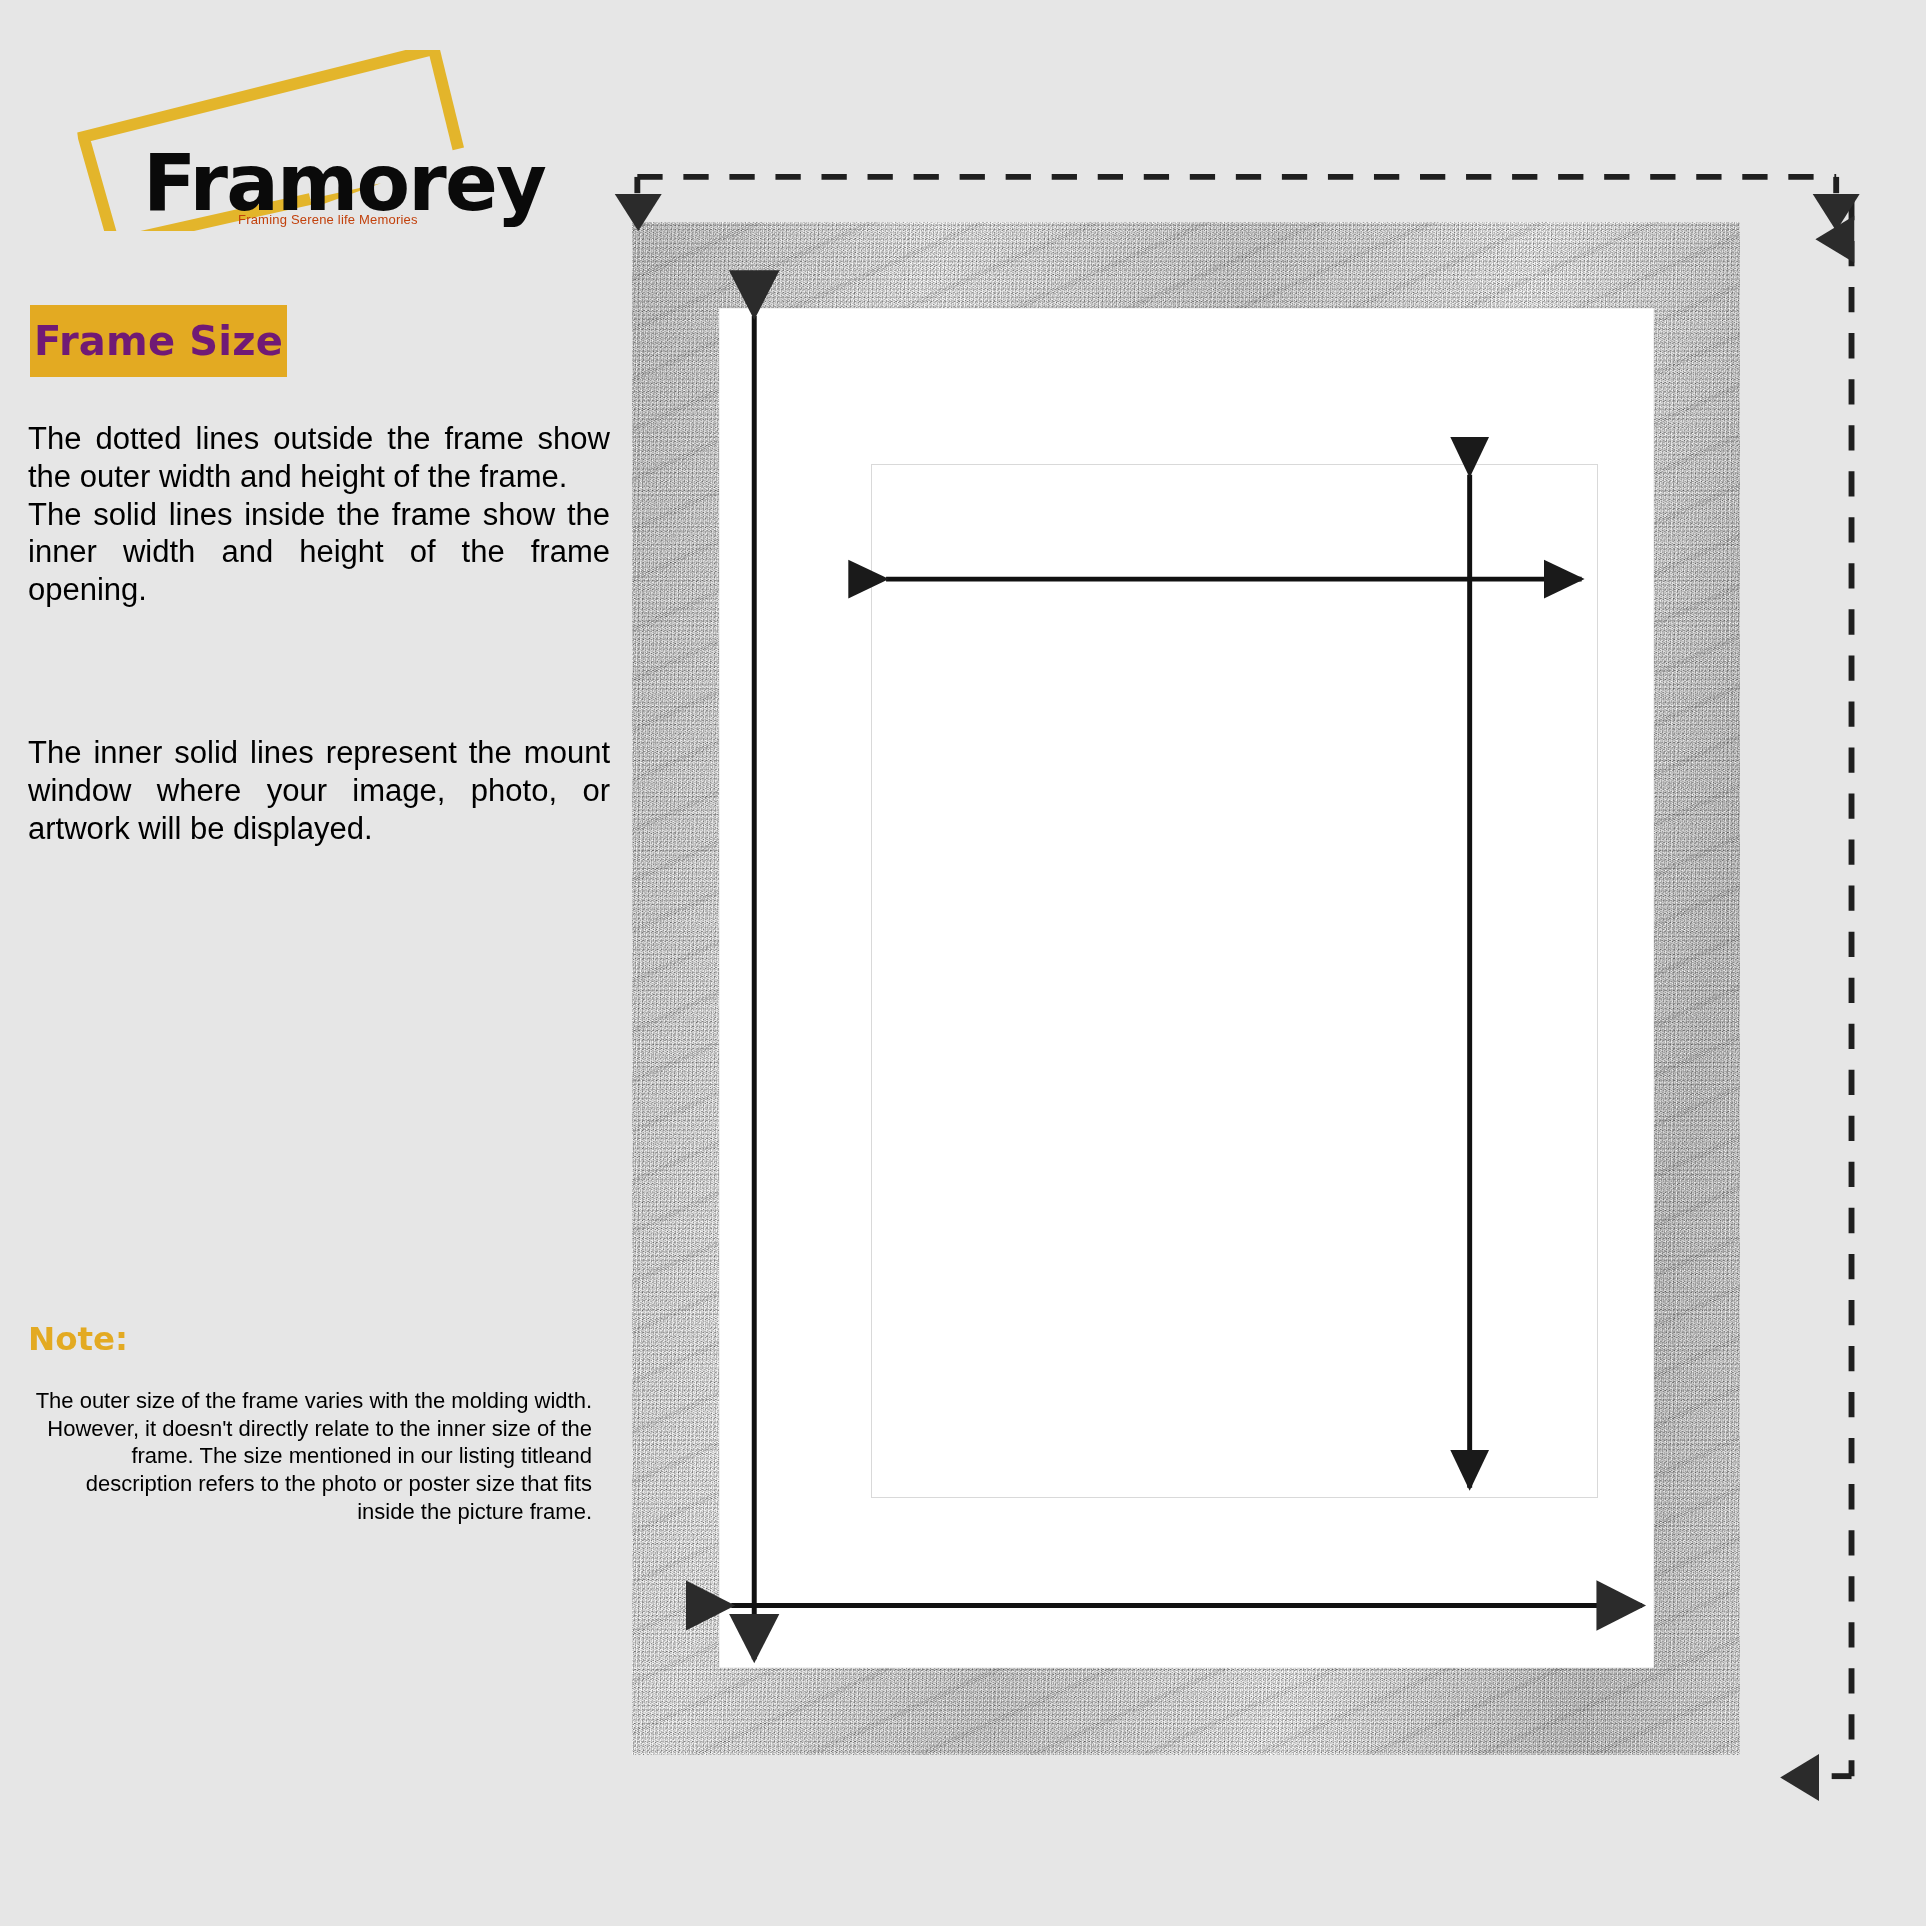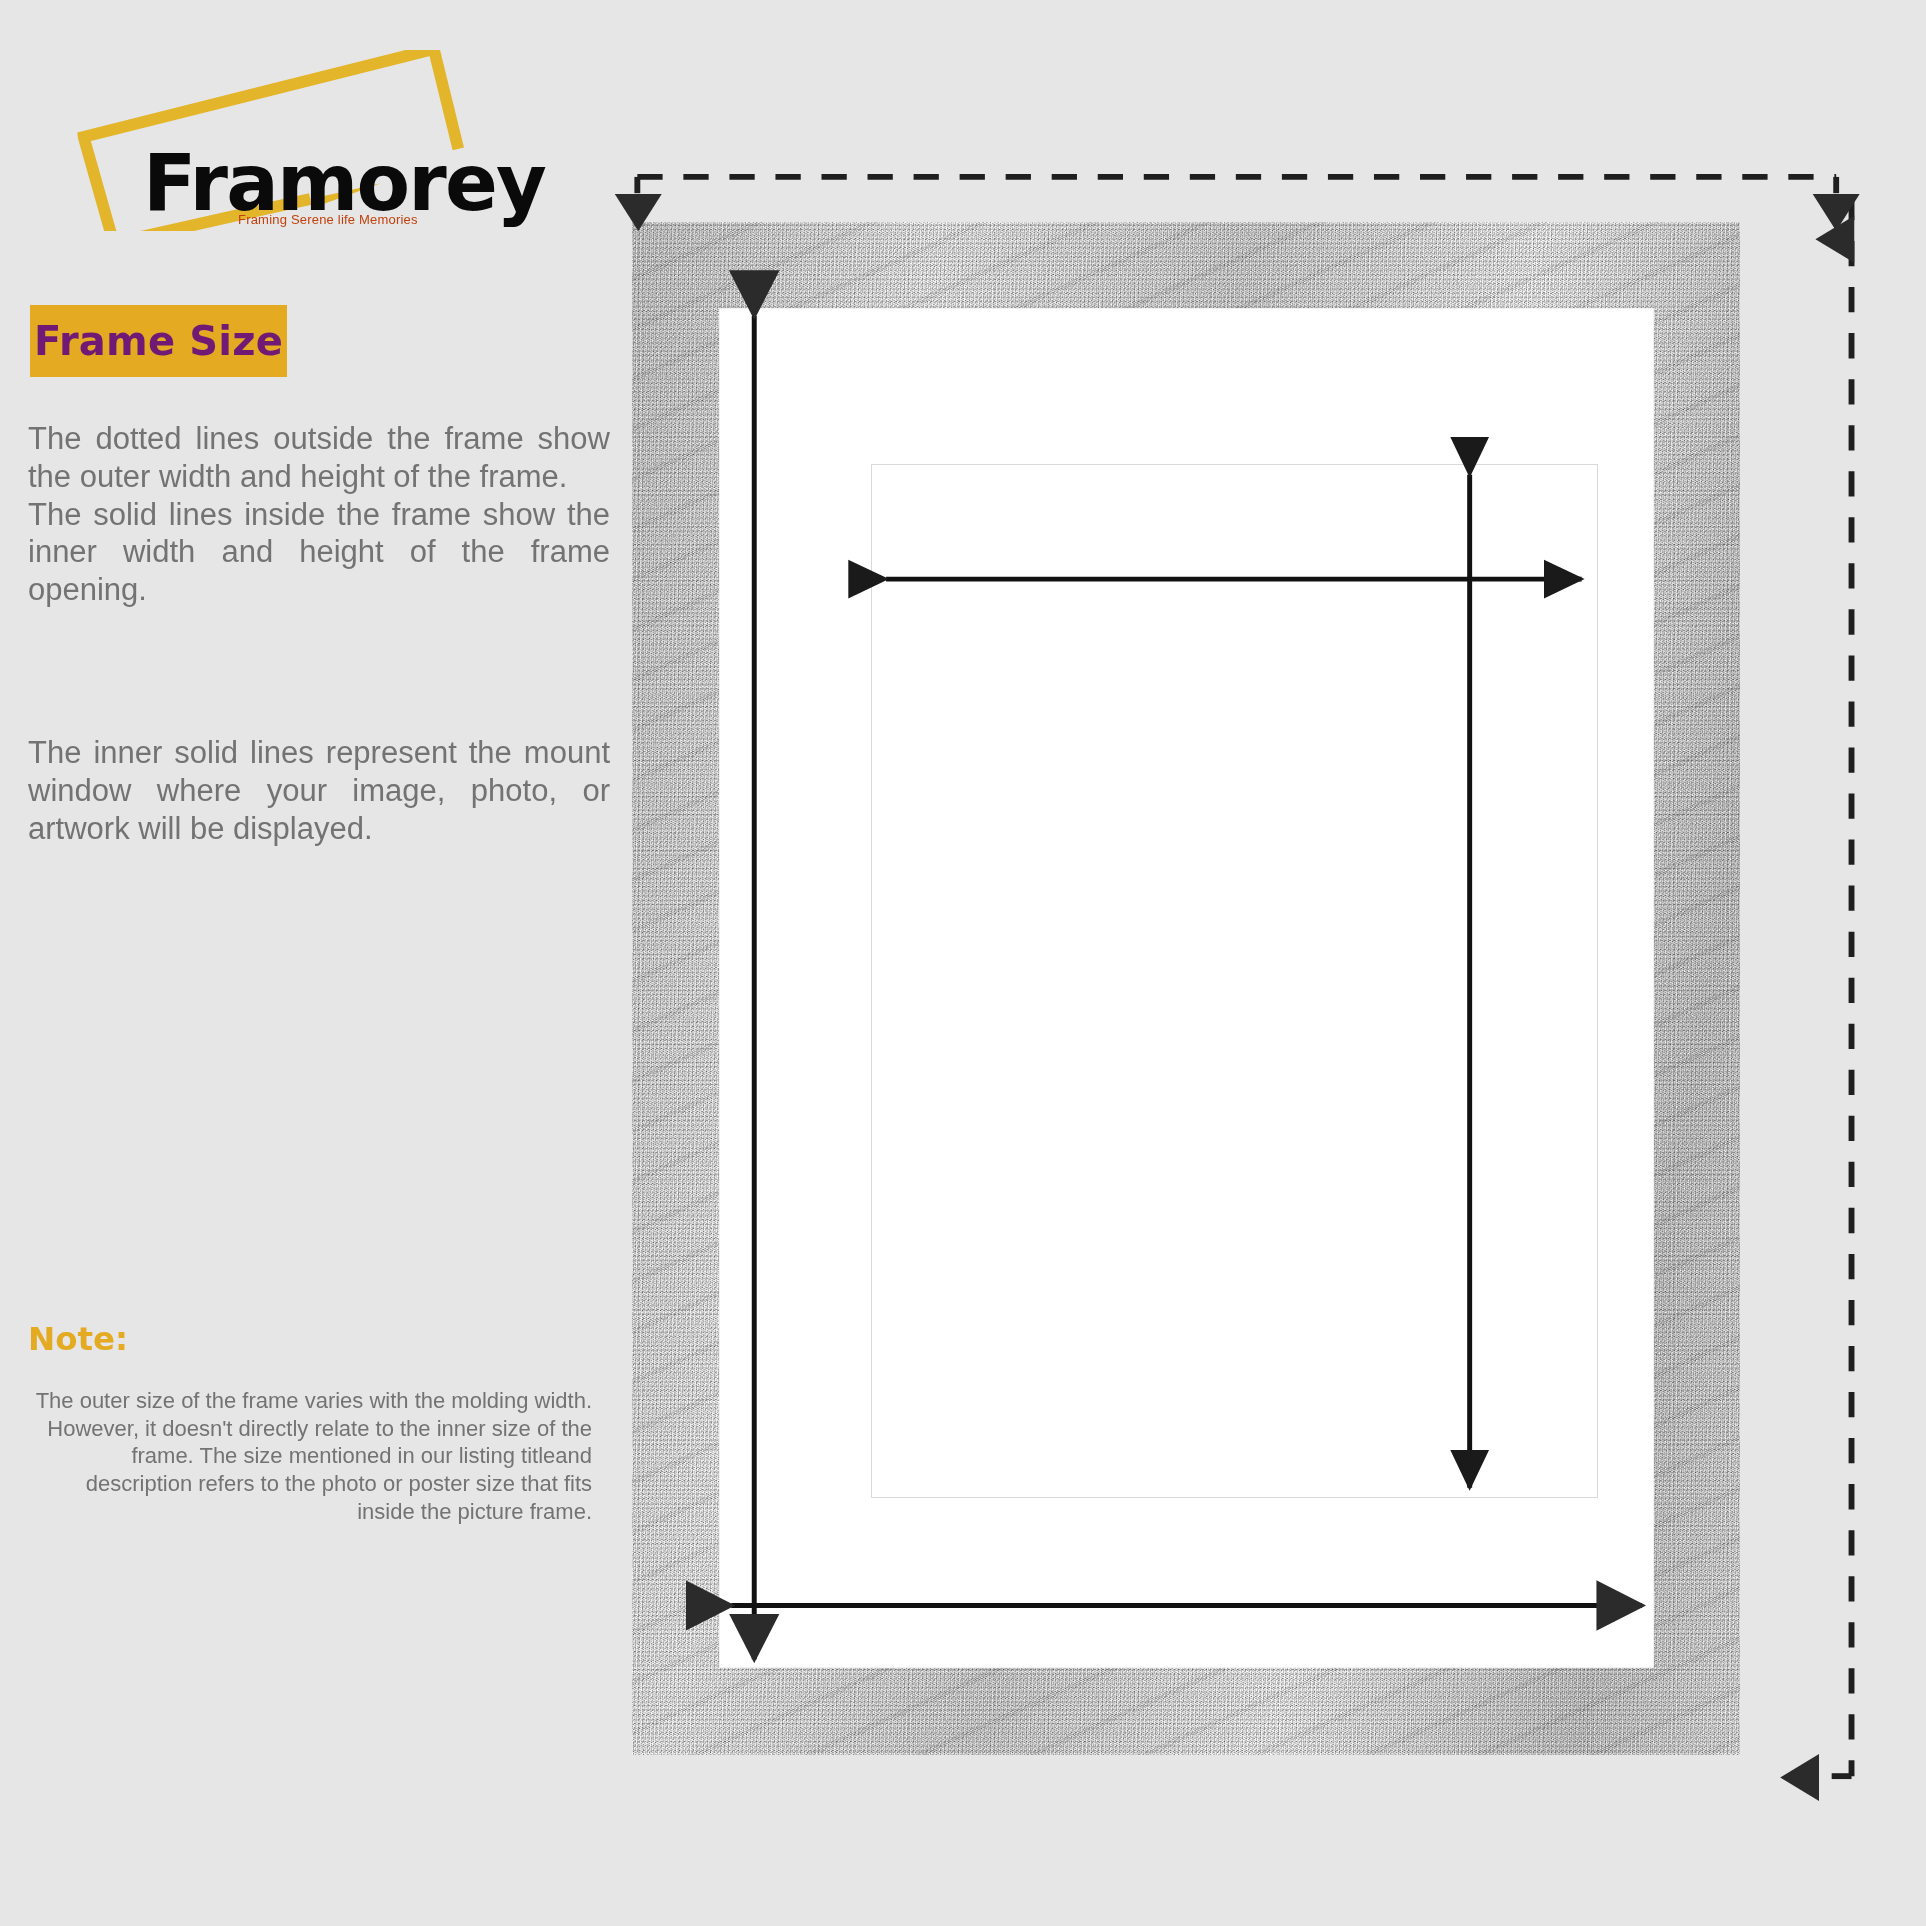--- a/index.html
+++ b/index.html
@@ -89,21 +89,21 @@
     left: 30px;
     top: 903px;
     width: 257px;
     height: 72px;
     font-size: 40px;
   }
 
   
   .para {
     position: absolute;
-    color: #737373;
+    color: #000000;
     font-family: "Liberation Sans", sans-serif;
     font-size: 31px;
     line-height: 1.22;
   }
   .para.justify { text-align: justify; }
 
   #para-1 { left: 28px; top: 420px;  width: 582px; }
   #para-2 { left: 28px; top: 734px; width: 582px; }
   #para-3 { left: 28px; top: 1013px; width: 582px; }
 

